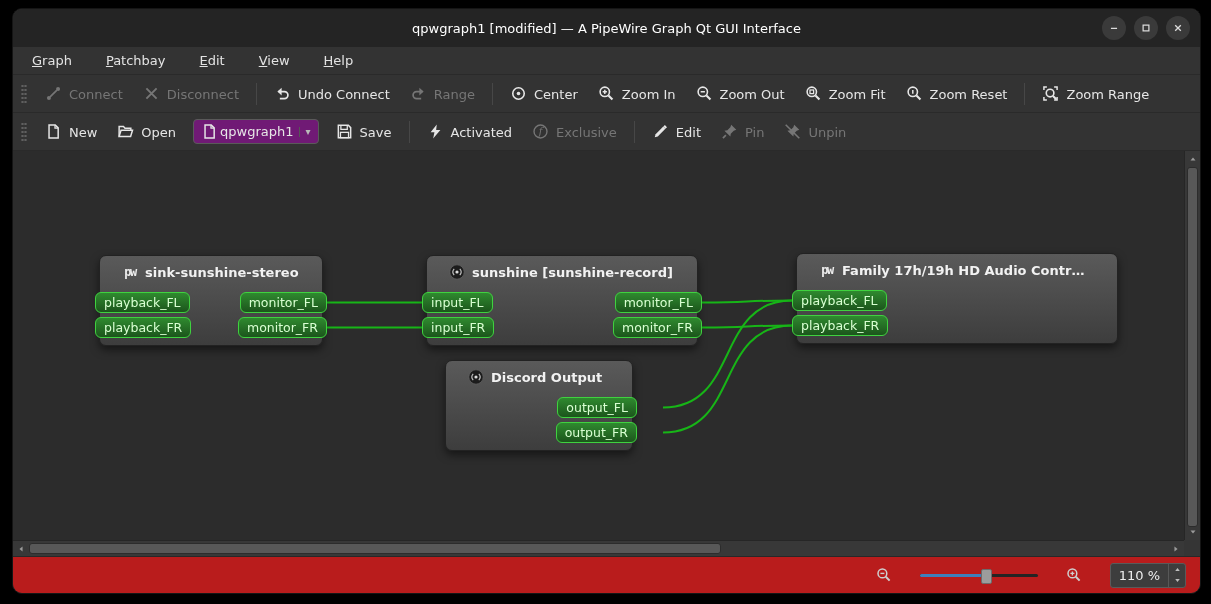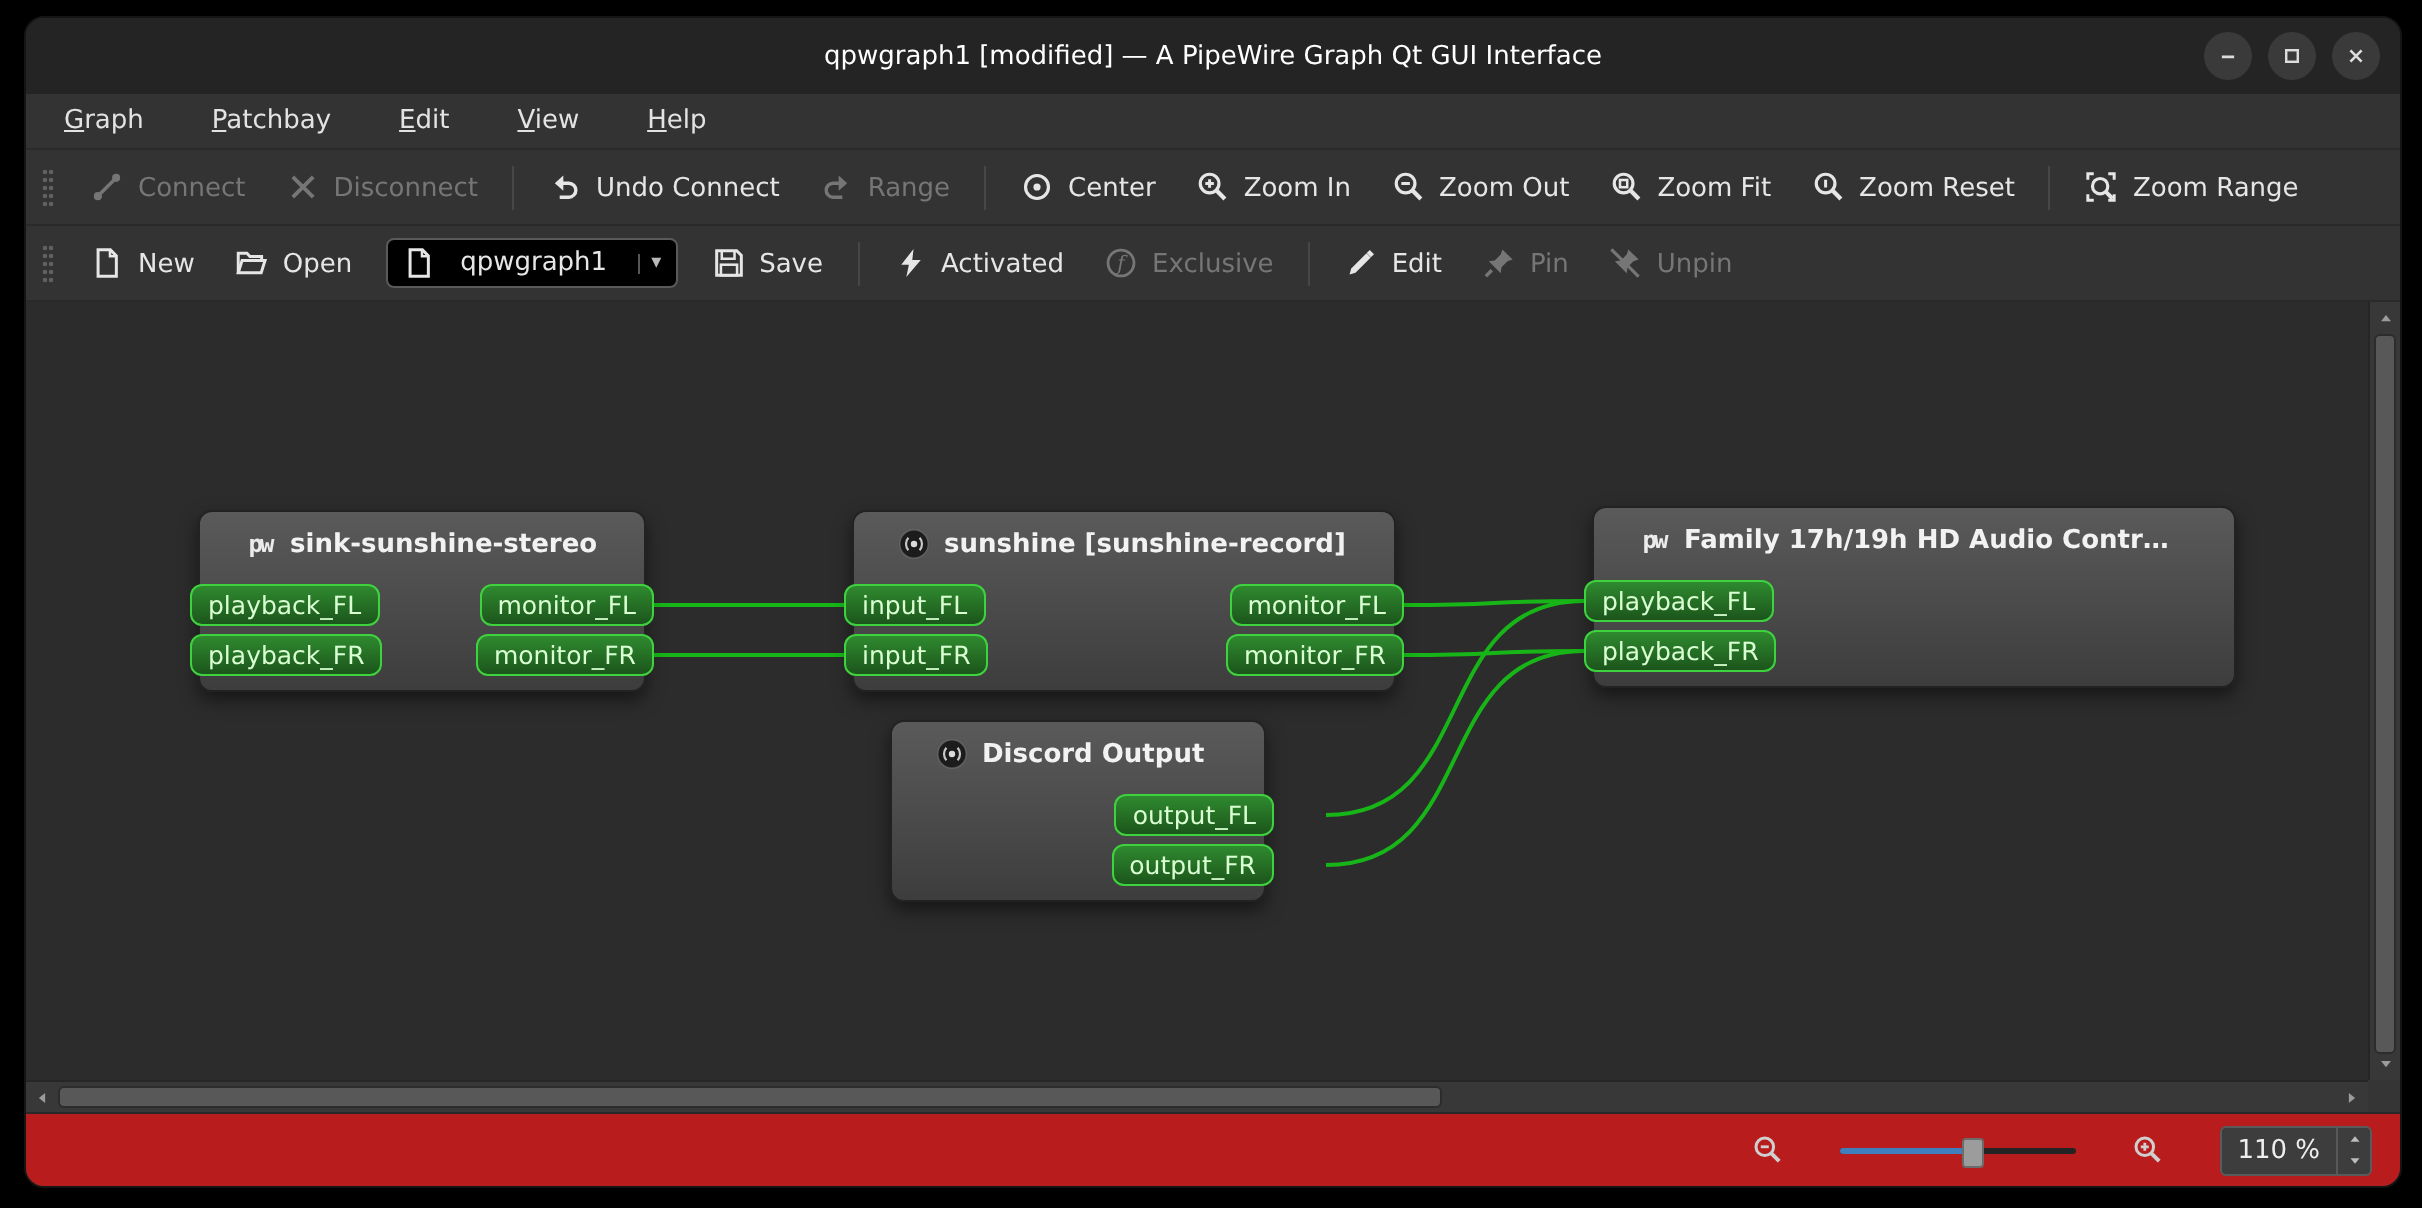--- a/index.html
+++ b/index.html
@@ -17,21 +17,21 @@
   .menu-item{color:#e3e3e3;font-size:13px;padding:3px 9px;border-radius:3px;white-space:nowrap;}
   
   .toolbar{flex:0 0 37px;background:#333;display:flex;align-items:center;padding:0 4px;border-bottom:1px solid #2a2a2a;gap:2px;}
   .tb-handle{width:6px;height:20px;margin:0 7px 0 4px;
     background-image:radial-gradient(circle,#606060 1px,transparent 1.3px);background-size:3px 4px;}
   .tb-btn{display:flex;align-items:flex-end;gap:7px;color:#e6e6e6;font-size:13px;padding:5px 9px;border-radius:4px;white-space:nowrap;}
   .tb-btn.disabled{color:#767676;}
   .tb-sep{width:1px;height:22px;background:#474747;margin:0 6px;}
   .icon{width:17px;height:17px;display:inline-flex;align-items:center;justify-content:center;flex:0 0 auto;}
   .icon svg{width:100%;height:100%;display:block;}
-  .combo{display:flex;align-items:center;gap:12px;background:#000000;border:1px solid #5a5a5a;border-radius:4px;
+  .combo{display:flex;align-items:center;gap:2px;background:#701a75;border:1px solid #5a5a5a;border-radius:4px;
     padding:3px 7px;color:#e6e6e6;font-size:13px;margin:0 6px;}
   .combo .arrow{border-left:1px solid #575757;padding-left:6px;margin-left:3px;color:#b9b9b9;font-size:10px;line-height:1;}
   
   .central{flex:1;display:grid;grid-template-columns:1fr 16px;grid-template-rows:1fr 16px;background:#2c2c2c;min-height:0;}
   .canvas{grid-column:1;grid-row:1;position:relative;overflow:hidden;background:#2c2c2c;}
   .wires{position:absolute;inset:0;width:100%;height:100%;z-index:1;pointer-events:none;}
   .wires path{stroke:#17b517;stroke-width:2px;fill:none;}
   .node{position:absolute;z-index:2;border-radius:7px;background:linear-gradient(180deg,#5a5a5a,#3d3d3d);
     border:1px solid #222;box-shadow:0 4px 9px rgba(0,0,0,.5);}
   .node-header{display:flex;align-items:center;gap:7px;height:32px;padding:0 10px;color:#f2f2f2;

